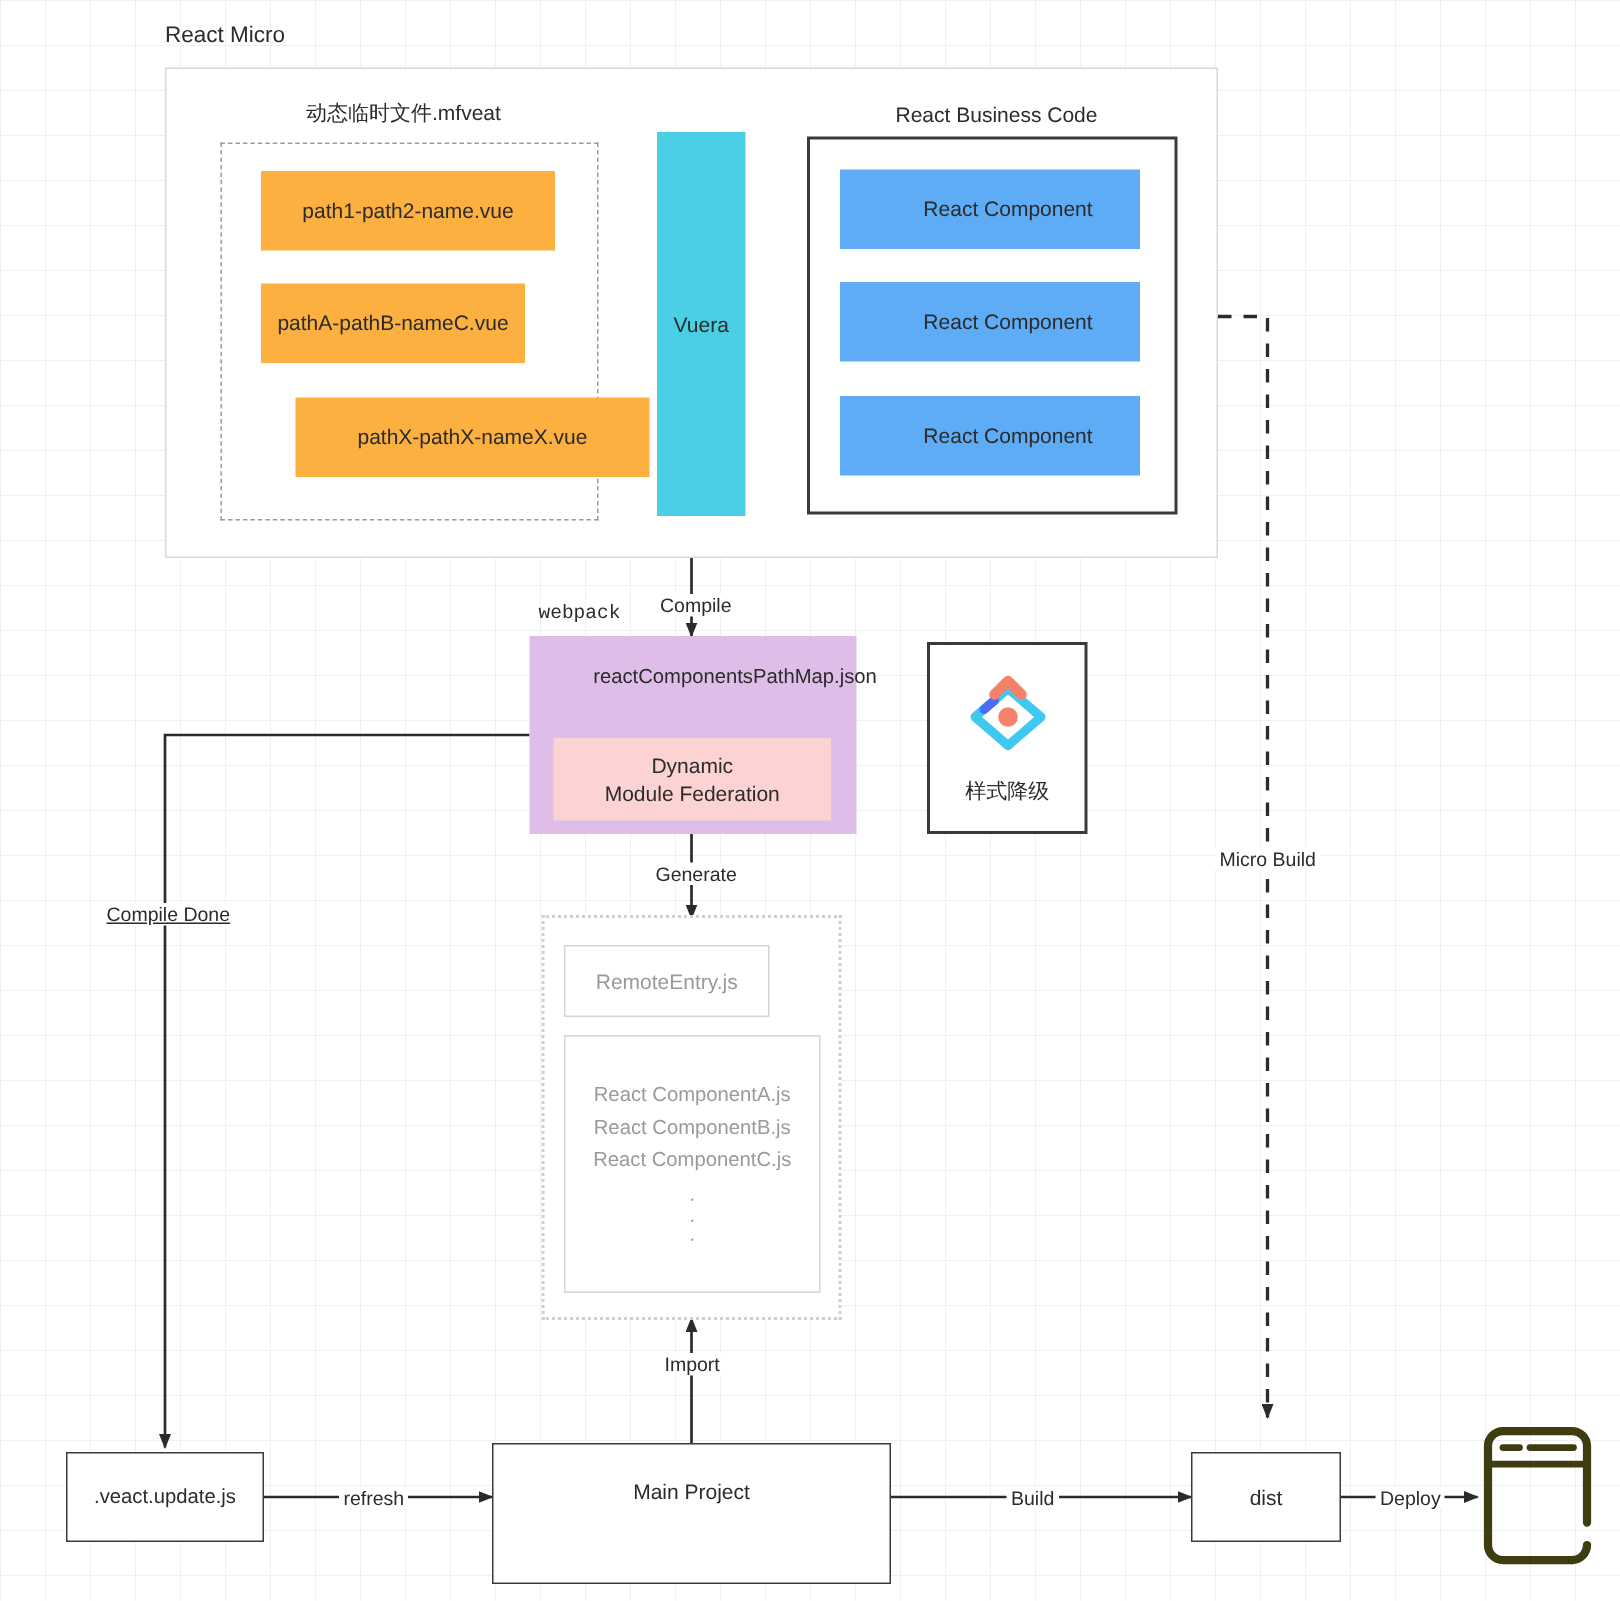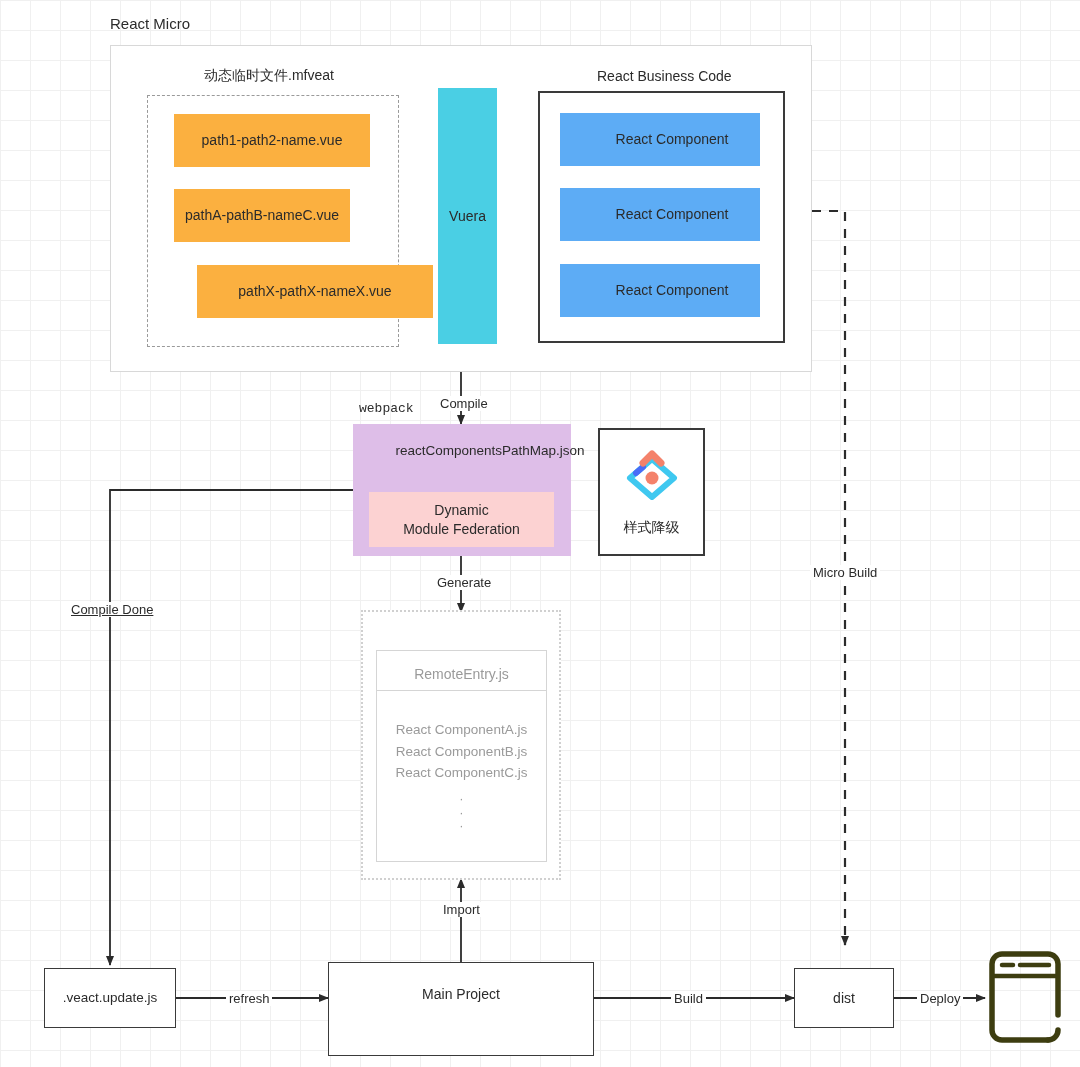--- a/index.html
+++ b/index.html
@@ -77,21 +77,21 @@
   }
   .plain-box {
     border: 1.6px solid #3a3a3a;
     background: #ffffff;
   }
   .orange-box { background: #FBB040; border: none; }
   .blue-box   { background: #5DACF5; border: none; padding-left: 24px; }
   .cyan-box   { background: #4ACFE4; border: none; }
   .purple-box { background: #DEBEE8; border: none; align-items: flex-start; }
   .pink-box   { background: #FCD2D2; border: none; text-align: center; }
-  .icon-card  { border: 2px solid #3a3a3a; background: #ffffff; flex-direction: column; }
+  .icon-card  { border: 2px solid #3a3a3a; background: #ffffff; flex-direction: column; margin-left: 20px; }
   .stack-text { line-height: 1.6; }
 </style>
 </head>
 <body>
 
 <div id="canvas">
 
   <svg class="svg-layer" viewBox="0 0 1080 1067">
     <defs>
       <marker id="arrow" markerWidth="10" markerHeight="8" refX="9" refY="4" orient="auto" markerUnits="userSpaceOnUse">
@@ -178,21 +178,21 @@
   </div>
 
   <div class="edge-lbl" style="left:434px; top:575px;">Generate</div>
 
   <div class="edge-lbl" style="left:68px; top:602px;text-decoration:underline;">Compile Done</div>
 
   <div class="edge-lbl" style="left:810px; top:565px;">Micro Build</div>
 
   <div class="node dotted-frame" style="left:361px; top:610px; width:200px; height:270px;"></div>
 
-  <div class="node light-box" style="left:376px; top:650px; width:171px; height:48px; font-size:14px;">RemoteEntry.js</div>
+  <div class="node light-box" style="left:376px; top:630px; width:137px; height:48px; font-size:14px;">RemoteEntry.js</div>
 
   <div class="node light-box" style="left:376px; top:690px; width:171px; height:172px; flex-direction:column; justify-content:center;">
     <div class="stack-text" style="font-size:13.5px;">React ComponentA.js</div>
     <div class="stack-text" style="font-size:13.5px;">React ComponentB.js</div>
     <div class="stack-text" style="font-size:13.5px;">React ComponentC.js</div>
     <div style="margin-top:8px; line-height:1.05; font-size:13px;">·</div>
     <div style="line-height:1.05; font-size:13px;">·</div>
     <div style="line-height:1.05; font-size:13px;">·</div>
   </div>
 

